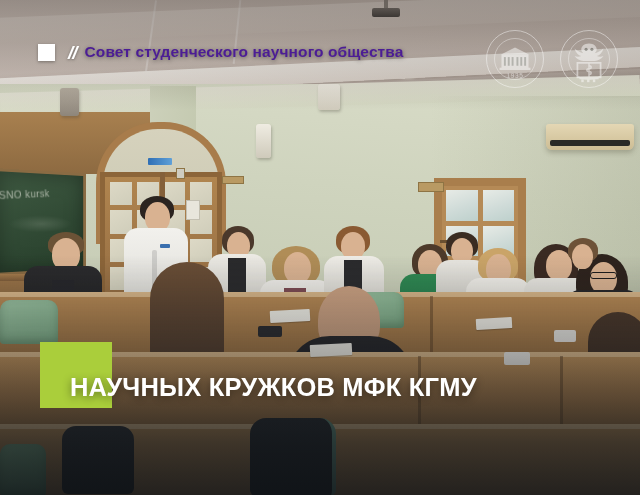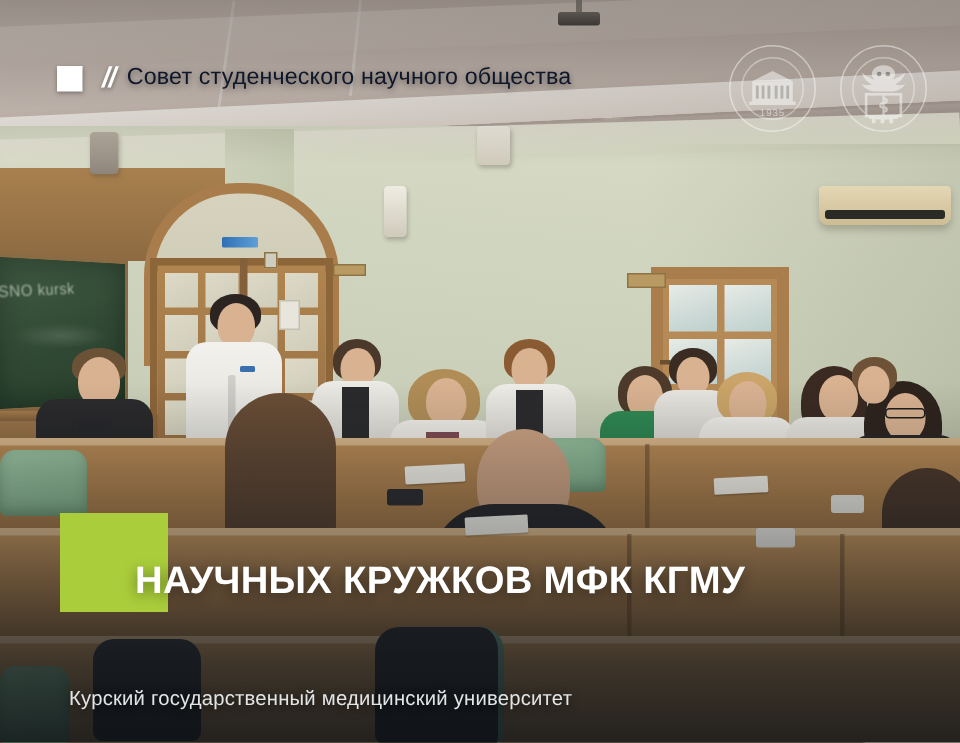--- a/index.html
+++ b/index.html
@@ -265,21 +265,21 @@
   .hdr-square {
     width:17px; height:17px; background:#ffffff; flex:0 0 auto;
     box-shadow:0 1px 3px rgba(0,0,0,.35);
   }
   .hdr-slashes {
     margin-left:13px; color:#ffffff; font-size:19px; font-weight:bold;
     letter-spacing:-1px; font-style:italic; line-height:1;
     text-shadow:0 1px 3px rgba(0,0,0,.4);
   }
   .hdr-text {
-    margin-left:8px; color:#0f172a; font-size:15.5px; font-weight:normal;
+    margin-left:8px; color:#4c1d95; font-size:15.5px; font-weight:bold;
     letter-spacing:.1px; white-space:nowrap;
     text-shadow:0 1px 4px rgba(0,0,0,.45);
   }
 
   
   .emblems {
     position:absolute; right:22px; top:30px;
     display:flex; gap:16px; align-items:center;
     opacity:.52;
   }
@@ -302,21 +302,21 @@
     position:absolute; left:40px; top:342px; width:72px; height:66px;
     background:#aace3b;
   }
   .title {
     position:absolute; left:70px; top:372px; width:560px;
     color:#ffffff;
     font-size:25.5px; font-weight:bold; line-height:31px;
     letter-spacing:.2px;
     text-shadow:0 2px 9px rgba(0,0,0,.45);
   }
-  .title .l2 { display:block;margin-left:20px; }
+  .title .l2 { display:block; }
 
   .subtitle {
     position:absolute; left:46px; top:458px;
     color:#e2e4e6; font-size:13.5px; letter-spacing:.15px;
     text-shadow:0 1px 6px rgba(0,0,0,.55);
   }
 </style>
 </head>
 <body>
 
@@ -568,15 +568,14 @@
         </g>
       </svg>
       <div class="year"></div>
     </div>
   </div>
 
   <div class="green-square"></div>
   <div class="title">
     <span class="l2">НАУЧНЫХ КРУЖКОВ МФК КГМУ</span>
   </div>
-  <div class="subtitle">Курский государственный медицинский университет</div>
 
 </div>
 
 </body></html>

